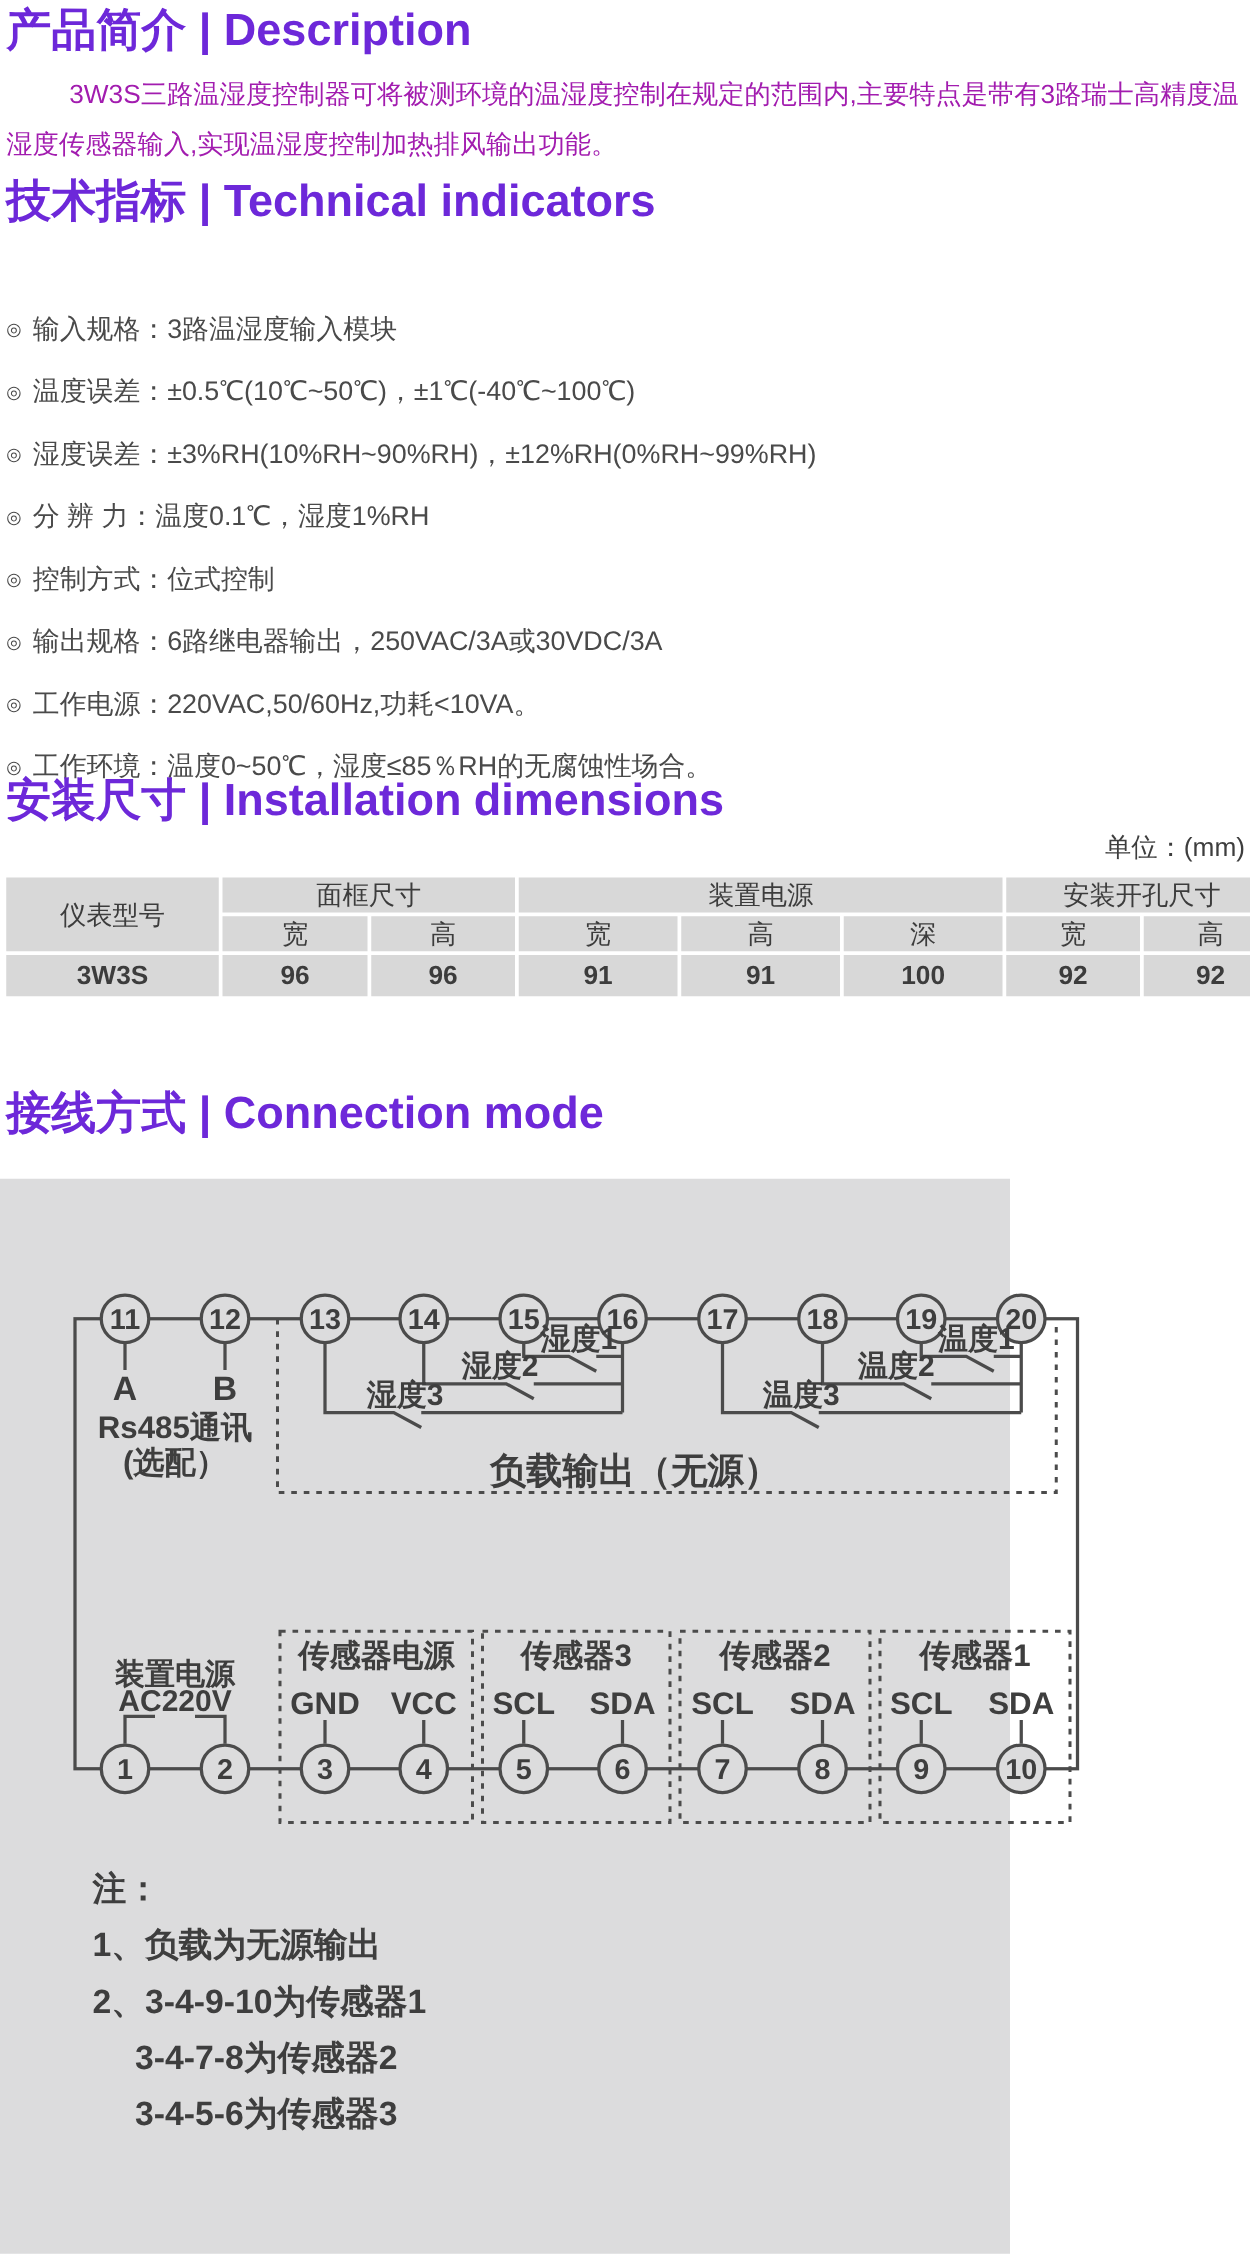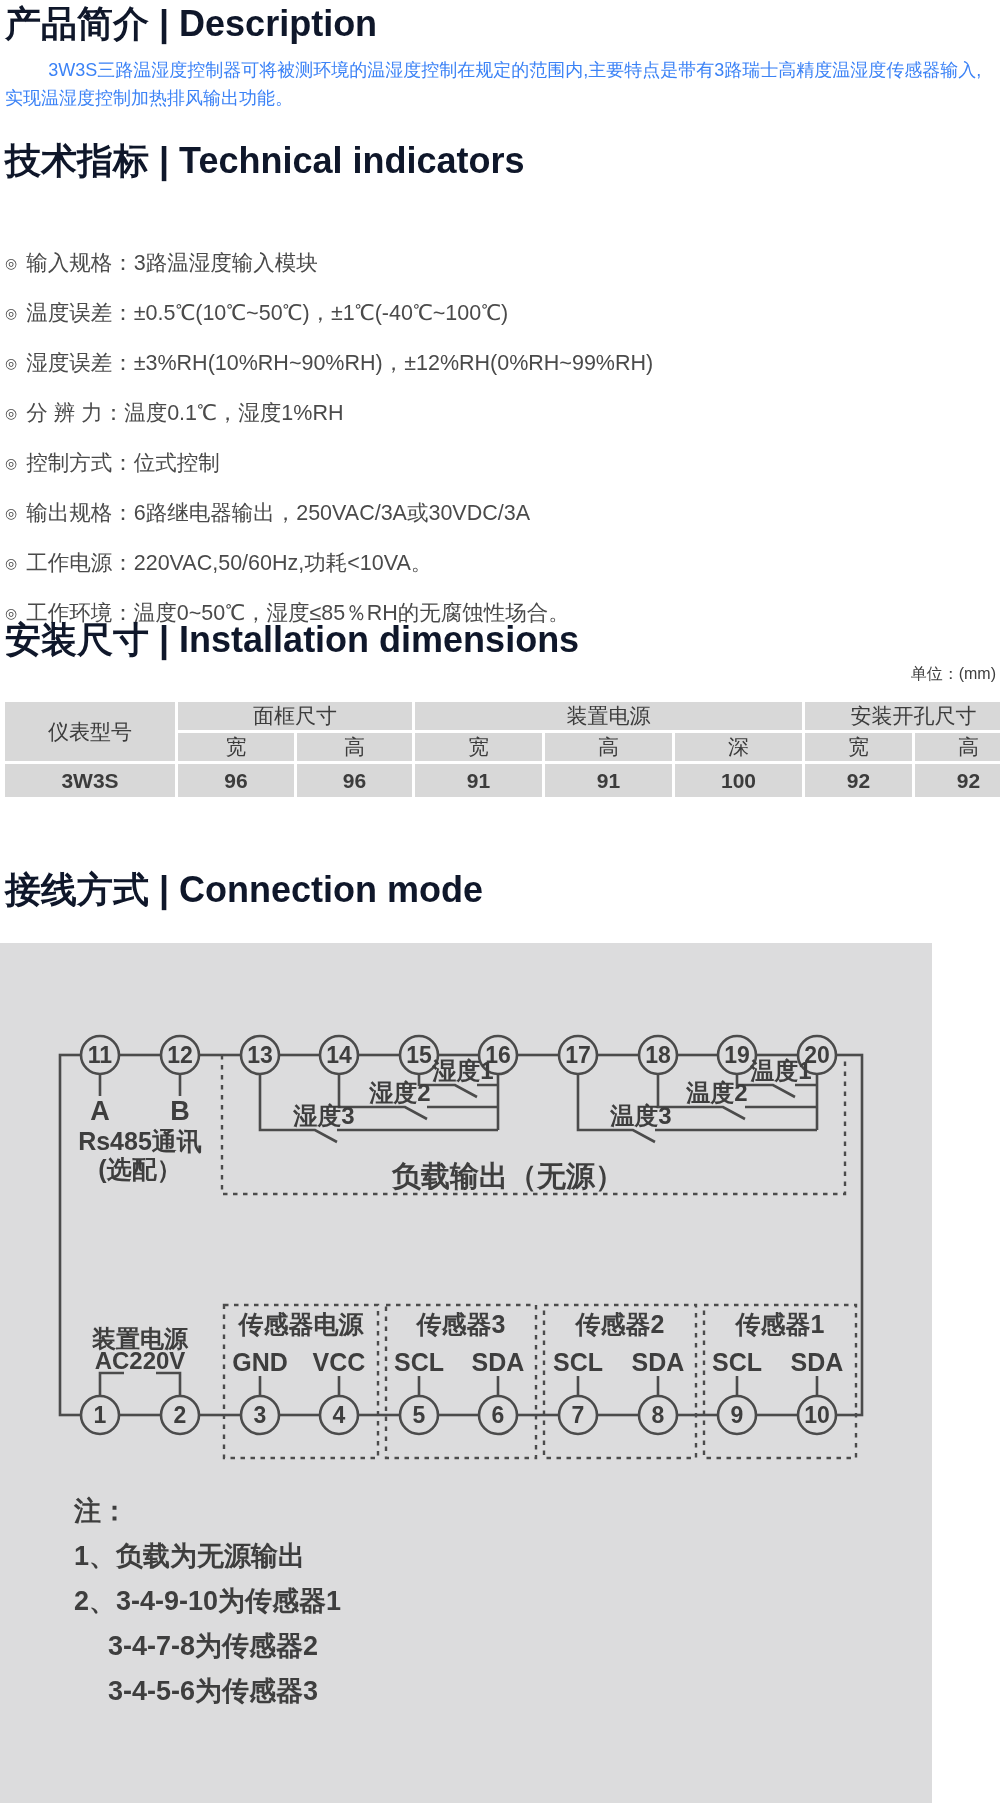--- a/index.html
+++ b/index.html
@@ -5,58 +5,58 @@
   * { margin:0; padding:0; box-sizing:border-box; }
   html,body { background:#ffffff; }
   body {
     width:1000px; height:1808px; position:relative; overflow:hidden;
     font-family:"Liberation Sans", sans-serif;
   }
   .page { position:absolute; inset:0; width:1000px; height:1808px; background:#fff; }
 
   .heading {
     position:absolute; left:5px;
-    color:#0f172a; font-size:36px; font-weight:800; letter-spacing:0px;
+    color:#6d28d9; font-size:36px; font-weight:800; letter-spacing:0px;
     white-space:nowrap;
   }
   .h-desc { top:0px; }
   .h-tech { top:137px; }
   .h-install { top:616px; }
   .h-conn { top:866px; }
 
   .body-text {
     position:absolute; top:56px; left:5px; width:990px;
-    font-size:18px; line-height:28px; color:#3b82f6;
+    font-size:21px; line-height:40px; color:#a21caf;
     text-indent:2.4em;
   }
 
   .spec-list { position:absolute; top:238px; left:5px; list-style:none; }
   .spec-list li { line-height:50px; font-size:21.5px; color:#4a4a4a; white-space:nowrap; }
   .spec-list .blt { font-size:14px; color:#4a4a4a; margin-right:9px; vertical-align:2px; }
 
   .unit-note {
     position:absolute; top:664px; right:4px;
-    font-size:16px; color:#3e3e3e;
+    font-size:21px; color:#3e3e3e;
   }
 
   table.dim-table {
     position:absolute; top:699px; left:2px; width:996px;
     border-collapse:separate; border-spacing:3px;
     table-layout:fixed;
   }
   table.dim-table td {
     background:#d8d8d8; text-align:center; vertical-align:middle;
     font-size:21px; color:#3c3c3c; padding:0;
   }
   tr.r1 td { height:26px; }
   tr.r2 td { height:24px; }
   tr.r3 td { height:33px;font-weight:bold; }
 
   .diagram {
-    position:absolute; top:943px; left:0px; width:932px; height:860px;
+    position:absolute; top:943px; left:0px; width:808px; height:860px;
     background:#dcdcdd;
   }
   .diagram svg { position:absolute; top:0; left:0; font-family:inherit; }
 
   .wire { fill:none; stroke:#4b4b4b; stroke-width:2.6; }
   .dashed { stroke-dasharray:4.5 5.5; stroke-width:2.4; }
   .term { fill:#dcdcdd; stroke:#4b4b4b; stroke-width:2.6; }
 
   text { fill:#3e3e3e; text-anchor:middle; font-weight:bold; }
   .t-num { font-size:23px; }

